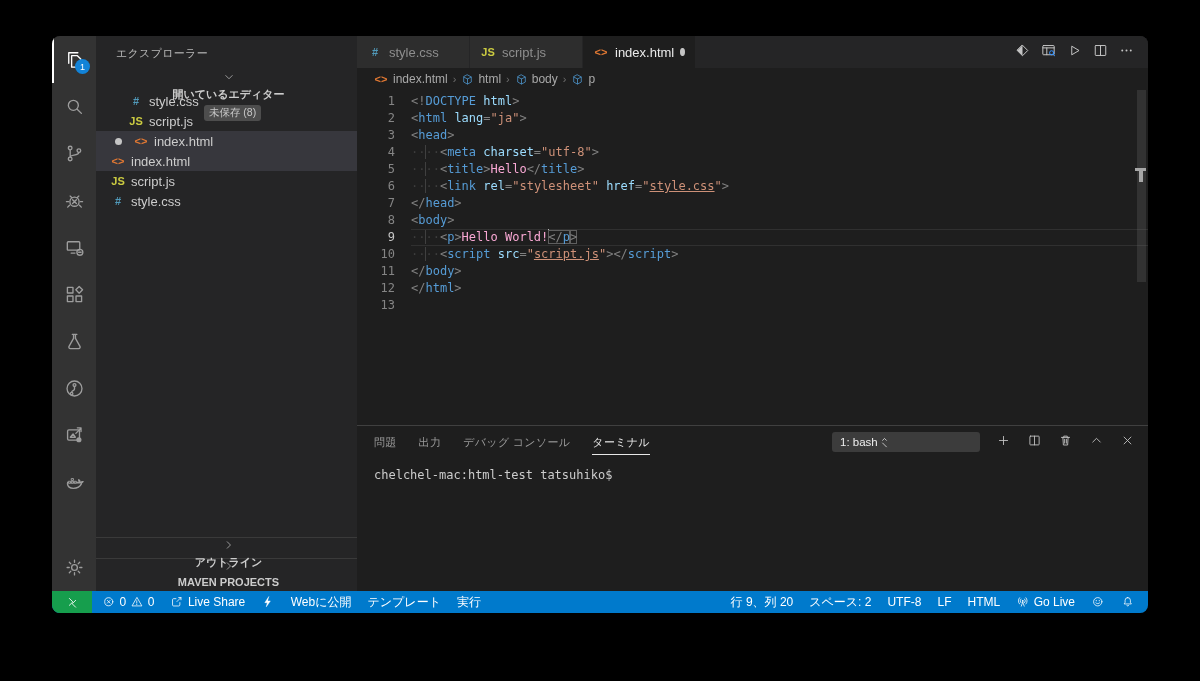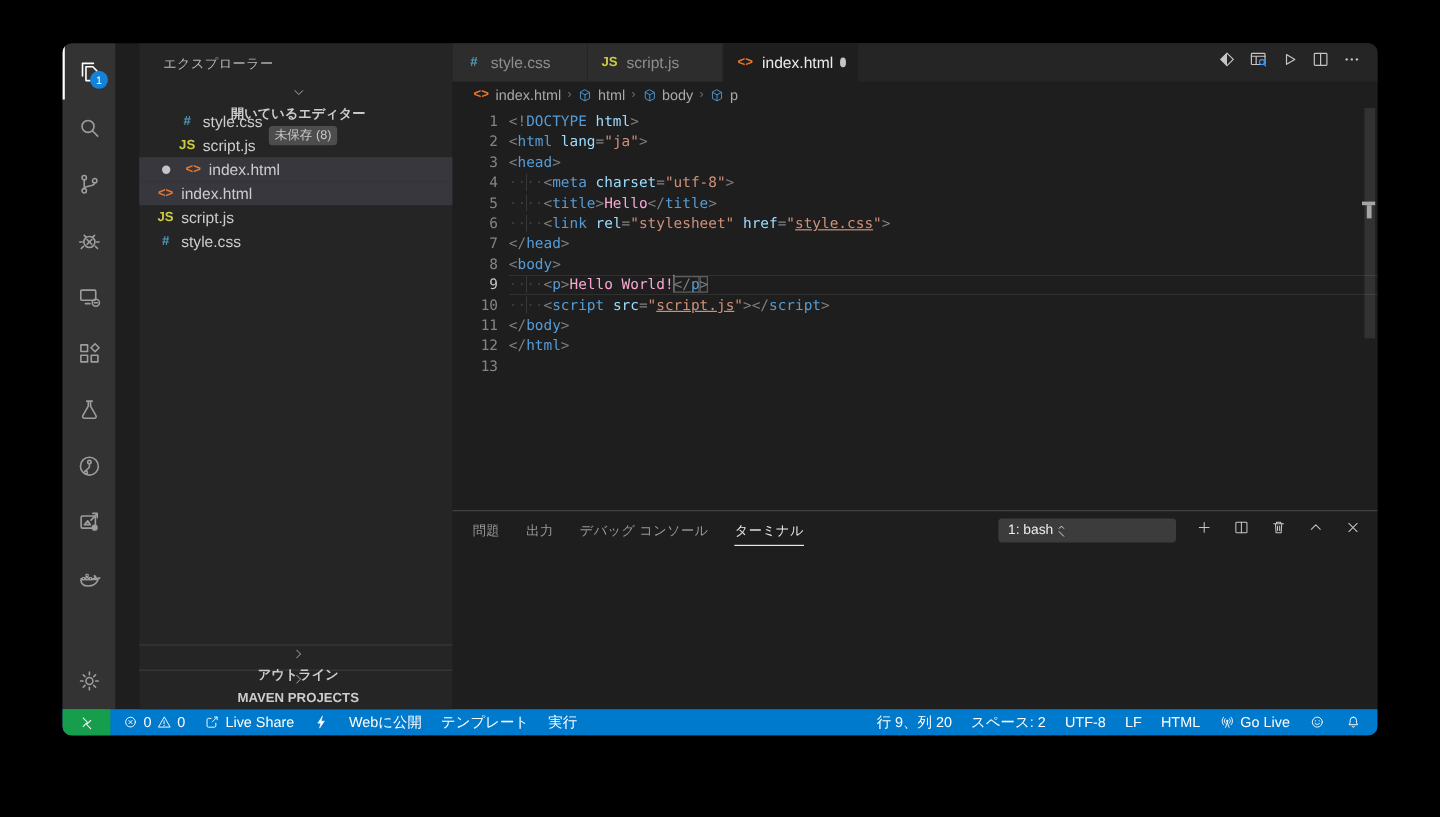--- a/index.html
+++ b/index.html
@@ -19,21 +19,21 @@
   
   .activitybar { width:44px; background:#333333; display:flex; flex-direction:column; align-items:center; }
   .ab-item { width:44px; height:47px; display:flex; align-items:center; justify-content:center;
     color:#9d9d9d; position:relative; }
   .ab-item.active { color:#ffffff; box-shadow:inset 2px 0 0 #ffffff; }
   .ab-item svg { width:23px; height:23px; }
   .ab-badge { position:absolute; right:6px; bottom:9px; min-width:15px; height:15px; border-radius:50%;
     background:#1283d8; color:#fff; font-size:9px; display:flex; align-items:center; justify-content:center; }
   .ab-spacer { flex:1; }
   
-  .sidebar { width:261px; background:#252526; display:flex; flex-direction:column; font-size:13px; color:#cccccc; position:relative;margin-left:20px; }
+  .sidebar { width:261px; background:#252526; display:flex; flex-direction:column; font-size:13px; color:#cccccc; position:relative; }
   .sidebar-title { height:34px; display:flex; align-items:center; padding-left:20px;
     font-size:11px; color:#b8b8b8; letter-spacing:.3px; }
   .sec-header { height:21px; display:flex; align-items:center; gap:3px; padding-left:4px;
     font-size:11px; font-weight:bold; color:#cccccc;flex-direction:column; }
   .sec-header svg { width:14px; height:14px; color:#b0b0b0; }
   .badge-pill { margin-left:8px; background:#4d4d4d; color:#c8c8c8; font-size:10.5px; font-weight:normal;
     border-radius:3px; padding:1px 5px; }
   .side-row { height:20px; display:flex; align-items:center; gap:5px; color:#cccccc; }
   .side-row.sel { background:#37373d; }
   .side-row .dot { width:7px; height:7px; border-radius:50%; background:#c5c5c5; margin-left:-13px; margin-right:6px; }
@@ -53,21 +53,21 @@
   .breadcrumb { height:22px; display:flex; align-items:center; padding-left:16px; gap:4px;
     font-size:12px; color:#a9a9a9; flex:0 0 22px; }
   .bc-sep { color:#6e6e6e; font-size:11px; padding:0 1px; }
   .bc-item { display:flex; align-items:center; gap:4px; }
   .bc-cube { width:13px; height:13px; color:#4f9cd6; }
   
   .code { flex:1; position:relative; font-family:"DejaVu Sans Mono","Liberation Mono",monospace;
     font-size:12px; line-height:17px; padding-top:3px; overflow:hidden; }
   .code-line { display:flex; height:17px; white-space:pre; }
   .ln { width:38px; text-align:right; color:#858585; flex:0 0 38px; }
-  .lc { margin-left:9px; flex:1; }
+  .lc { margin-left:16px; flex:1; }
   .code-line.cur .ln { color:#c6c6c6; }
   .code-line.cur .lc { box-shadow:inset 0 1px 0 #303030, inset 0 -1px 0 #303030; }
   .tok-p { color:#808080; } .tok-tag { color:#569cd6; } .tok-attr { color:#9cdcfe; }
   .tok-val { color:#ce9178; } .tok-txt { color:#f9a8d4; }
   .tok-ws { color:#3d3d3d; }
   .tok-gl { box-shadow:inset 1px 0 0 #404040; }
   .tok-lnk { text-decoration:underline; }
   .tok-bxl { box-shadow:inset 0 1px #5f5f5f, inset 0 -1px #5f5f5f, inset 1px 0 #5f5f5f; }
   .tok-bxr { box-shadow:inset 0 1px #5f5f5f, inset 0 -1px #5f5f5f, inset -1px 0 #5f5f5f; }
   .tok-bx  { box-shadow:inset 0 0 0 1px #5f5f5f; }
@@ -409,20 +409,23 @@
                     <path d="M6 14.5l6-6 6 6"></path>
                   </svg>
                 </span></span>
               <span class="act"><span class="icn" style="display: inline-flex; align-items: center;">
                   <svg viewBox="0 0 24 24" fill="none" stroke="currentColor" stroke-width="1.4" stroke-linecap="round" stroke-linejoin="round">
                     <path d="M6.5 6.5l11 11M17.5 6.5l-11 11"></path>
                   </svg>
                 </span></span>
             </div>
           </div>
+        <div class="term-body">
+          <span>chelchel-mac:html-test tatsuhiko$</span>
+        </div>
       </div>
     </div>
   </div>
 
   <div class="statusbar">
     <div class="sb-remote" id="sb-remote">
         <span class="icn" style="display: inline-flex; align-items: center;">
           <svg viewBox="0 0 24 24" fill="none" stroke="currentColor" stroke-width="1.4" stroke-linecap="round" stroke-linejoin="round">
             <path d="M7 5.5l5.5 5.5L7 16.5M17 8.5L11.5 14l5.5 5.5"></path>
           </svg>

